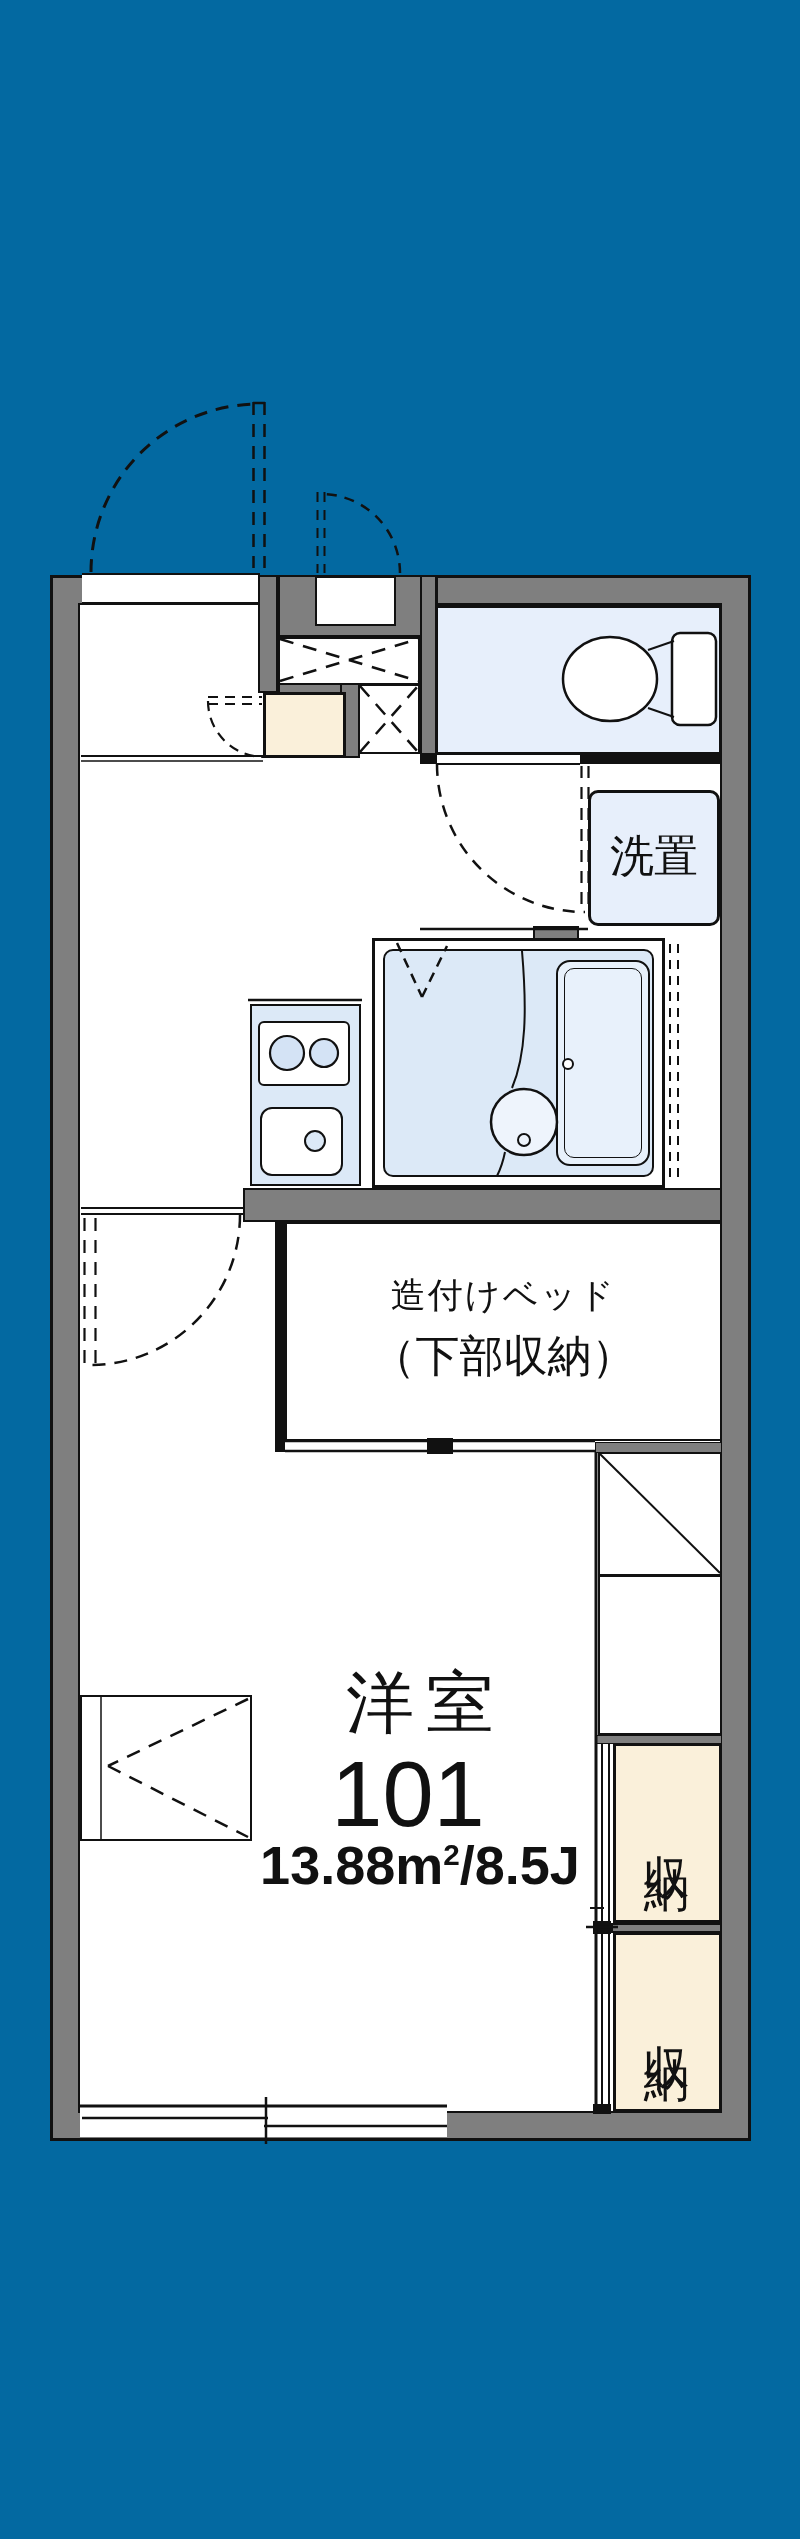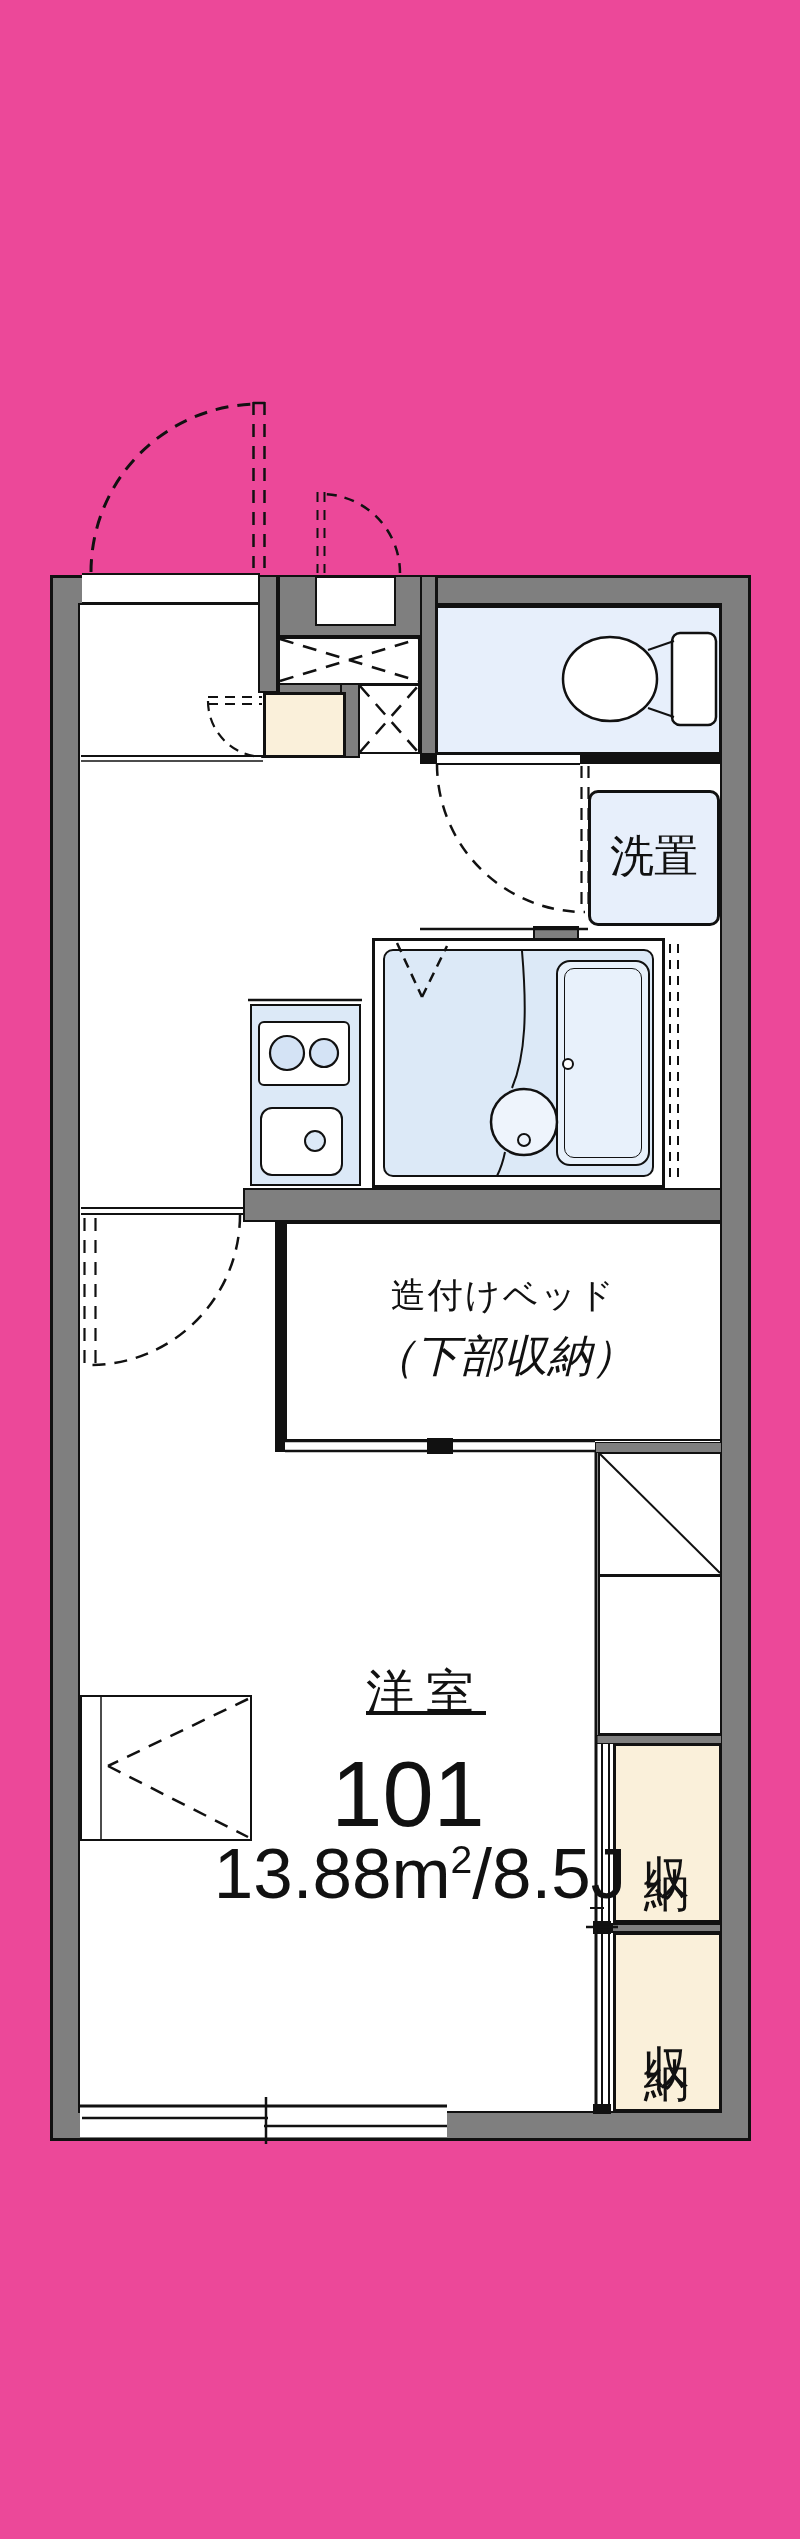--- a/index.html
+++ b/index.html
@@ -1,16 +1,16 @@
 <!DOCTYPE html>
 <html><head>
 <meta charset="utf-8">
 <style>
   html,body{margin:0;padding:0;background:#fff;}
-  #canvas{position:relative;width:800px;height:2539px;background:#ec4899;overflow:hidden;
+  #canvas{position:relative;width:800px;height:2539px;background:#0369a1;overflow:hidden;
           font-family:"Liberation Sans", sans-serif;color:#111;}
   .abs{position:absolute;box-sizing:border-box;}
   .wall{background:#7f7f7f;border:2px solid #111;}
   .blk{background:#111;}
   .room-blue{background:#e7effb;border:3px solid #111;}
   .cream{background:#faf0da;border:3px solid #111;}
   .lbl{position:absolute;color:#111;text-align:center;line-height:1;z-index:30;}
   .vlabel{writing-mode:vertical-rl;text-orientation:upright;letter-spacing:14px;
           display:flex;align-items:center;justify-content:center;}
   svg.overlay{position:absolute;left:0;top:0;z-index:20;pointer-events:none;}
@@ -173,22 +173,22 @@
         <line x1="80" y1="2106" x2="447" y2="2106" stroke-width="3"></line>
         <line x1="82" y1="2118" x2="268" y2="2118" stroke-width="2.5"></line>
         <line x1="264" y1="2126" x2="447" y2="2126" stroke-width="2.5"></line>
         <line x1="266" y1="2097" x2="266" y2="2144" stroke-width="2.5"></line>
       </g>
     </g>
   </svg>
 
   <div class="lbl" style="left:588px;top:834px;width:132px;font-size:44px;">洗置</div>
   <div class="lbl" style="left:285px;top:1277px;width:437px;font-size:35px;letter-spacing:2px;">造付けベッド</div>
-  <div class="lbl" style="left:285px;top:1334px;width:437px;font-size:44px;font-style:italic;">（下部収納）</div>
-  <div class="lbl" style="left:200px;top:1668px;width:440px;font-size:48px;letter-spacing:12px;text-indent:12px;text-decoration:underline;">洋室</div>
+  <div class="lbl" style="left:285px;top:1334px;width:437px;font-size:44px;">（下部収納）</div>
+  <div class="lbl" style="left:200px;top:1668px;width:440px;font-size:68px;letter-spacing:12px;text-indent:12px;">洋室</div>
   <div class="lbl" style="left:188px;top:1748px;width:440px;font-size:92px;">101</div>
-  <div class="lbl" style="left:120px;top:1838px;width:600px;font-size:71px;">
+  <div class="lbl" style="left:120px;top:1838px;width:600px;font-size:54px;font-weight:bold;">
     <span>13.88m</span><sup>2</sup><span>/8.5J</span>
   </div>
   <div class="lbl vlabel" style="left:613px;top:1762px;width:109px;height:140px;font-size:46px;">収納</div>
   <div class="lbl vlabel" style="left:613px;top:1952px;width:109px;height:140px;font-size:46px;">収納</div>
 
 </div>
 
 </body></html>

